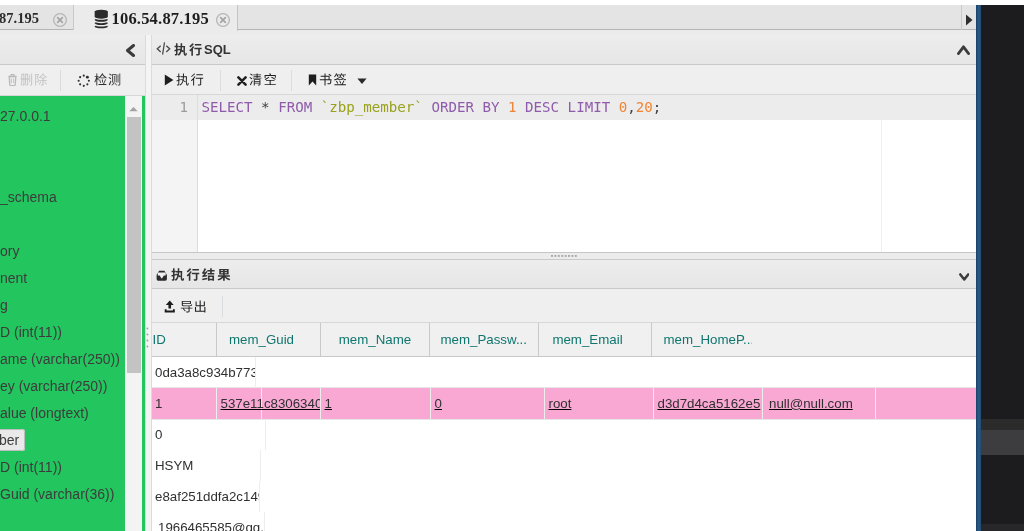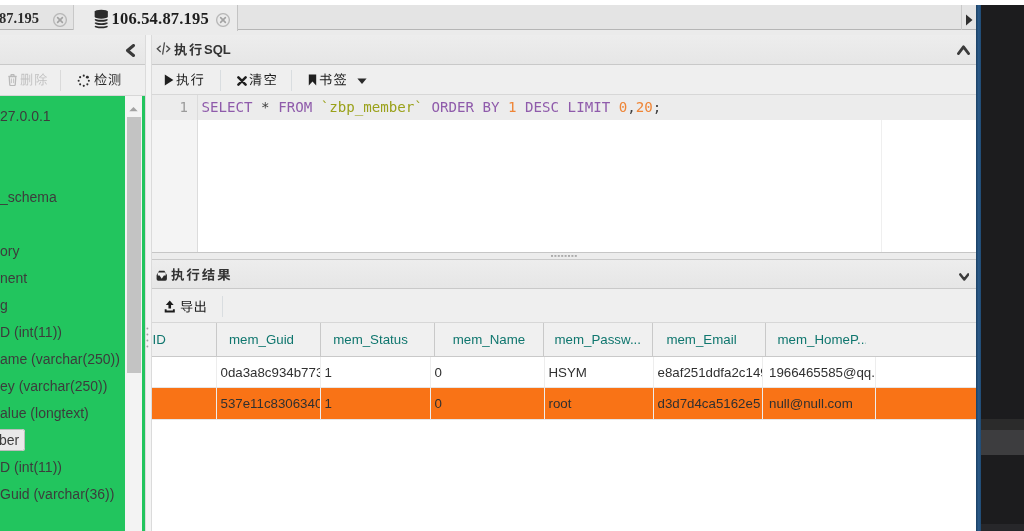--- a/index.html
+++ b/index.html
@@ -69,22 +69,22 @@
   .res-header { left:0; top:224.5px; width:100%; height:29px; }
   .res-toolbar { left:0; top:253.5px; width:100%; height:34.5px; }
 
   
   .rtable { left:0; top:288px; width:100%; }
   .trow { display:flex; width:100%; }
   .thead { height:33.5px; background:#f0f0f0; border-bottom:1px solid #c9c9c9; }
   .thead .tcell { border-right:1px solid #c9c9c9; line-height:33px; text-align:center; color:#0f766e; }
   .tbody { height:31.5px; border-bottom:1px solid #e6e6e6; }
   .tbody .tcell { border-right:1px solid #ededed; line-height:31px; text-align:left; padding-left:3.5px; color:#303030; }
-  .row-even { background:#fff; }
-  .row-odd { background:#f97316; }
+  .row-even { background:#fff;flex-direction:column; }
+  .row-odd { background:#f9a8d4;text-decoration:underline; }
   .tcell { font-size:13.3px; white-space:nowrap; overflow:hidden; flex:none; }
   .c0 { width:65.5px; } .c1 { width:104px; } .c2 { width:110px; } .c3 { width:114px; }
   .c4 { width:109px; } .c5 { width:108.5px; } .c6 { width:113px; } .c7 { width:100.5px; border-right:none !important; }
   .thead .c0 { text-align:left; padding-left:1px; }
   .thead .c1, .thead .c2, .thead .c3, .thead .c6 { padding-right:14px; }
   .thead .c7 { text-align:left; padding-left:12px; }
   .tbody .c6 { padding-left:6.5px; }
 
   .cjk { display:block; }
   .icon { position:absolute; }
@@ -343,21 +343,20 @@
             </svg>
           </span>
       </div>
       <div class="abs tb-divider" style="left:70.5px; top:7px;"></div>
     </div>
 
     <div class="abs rtable">
       <div class="trow thead">
         <div class="tcell c0">ID</div>
           <div class="tcell c1">mem_Guid</div>
-          <div class="tcell c3">mem_Status</div>
           <div class="tcell c4">mem_Name</div>
           <div class="tcell c5">mem_Passw...</div>
           <div class="tcell c6">mem_Email</div>
           <div class="tcell c7">mem_HomeP...</div>
       </div>
       <div class="trow tbody row-even">
           <div class="tcell c0"></div>
           <div class="tcell c1">0da3a8c934b773</div>
           <div class="tcell c2">1</div>
           <div class="tcell c3">0</div>

